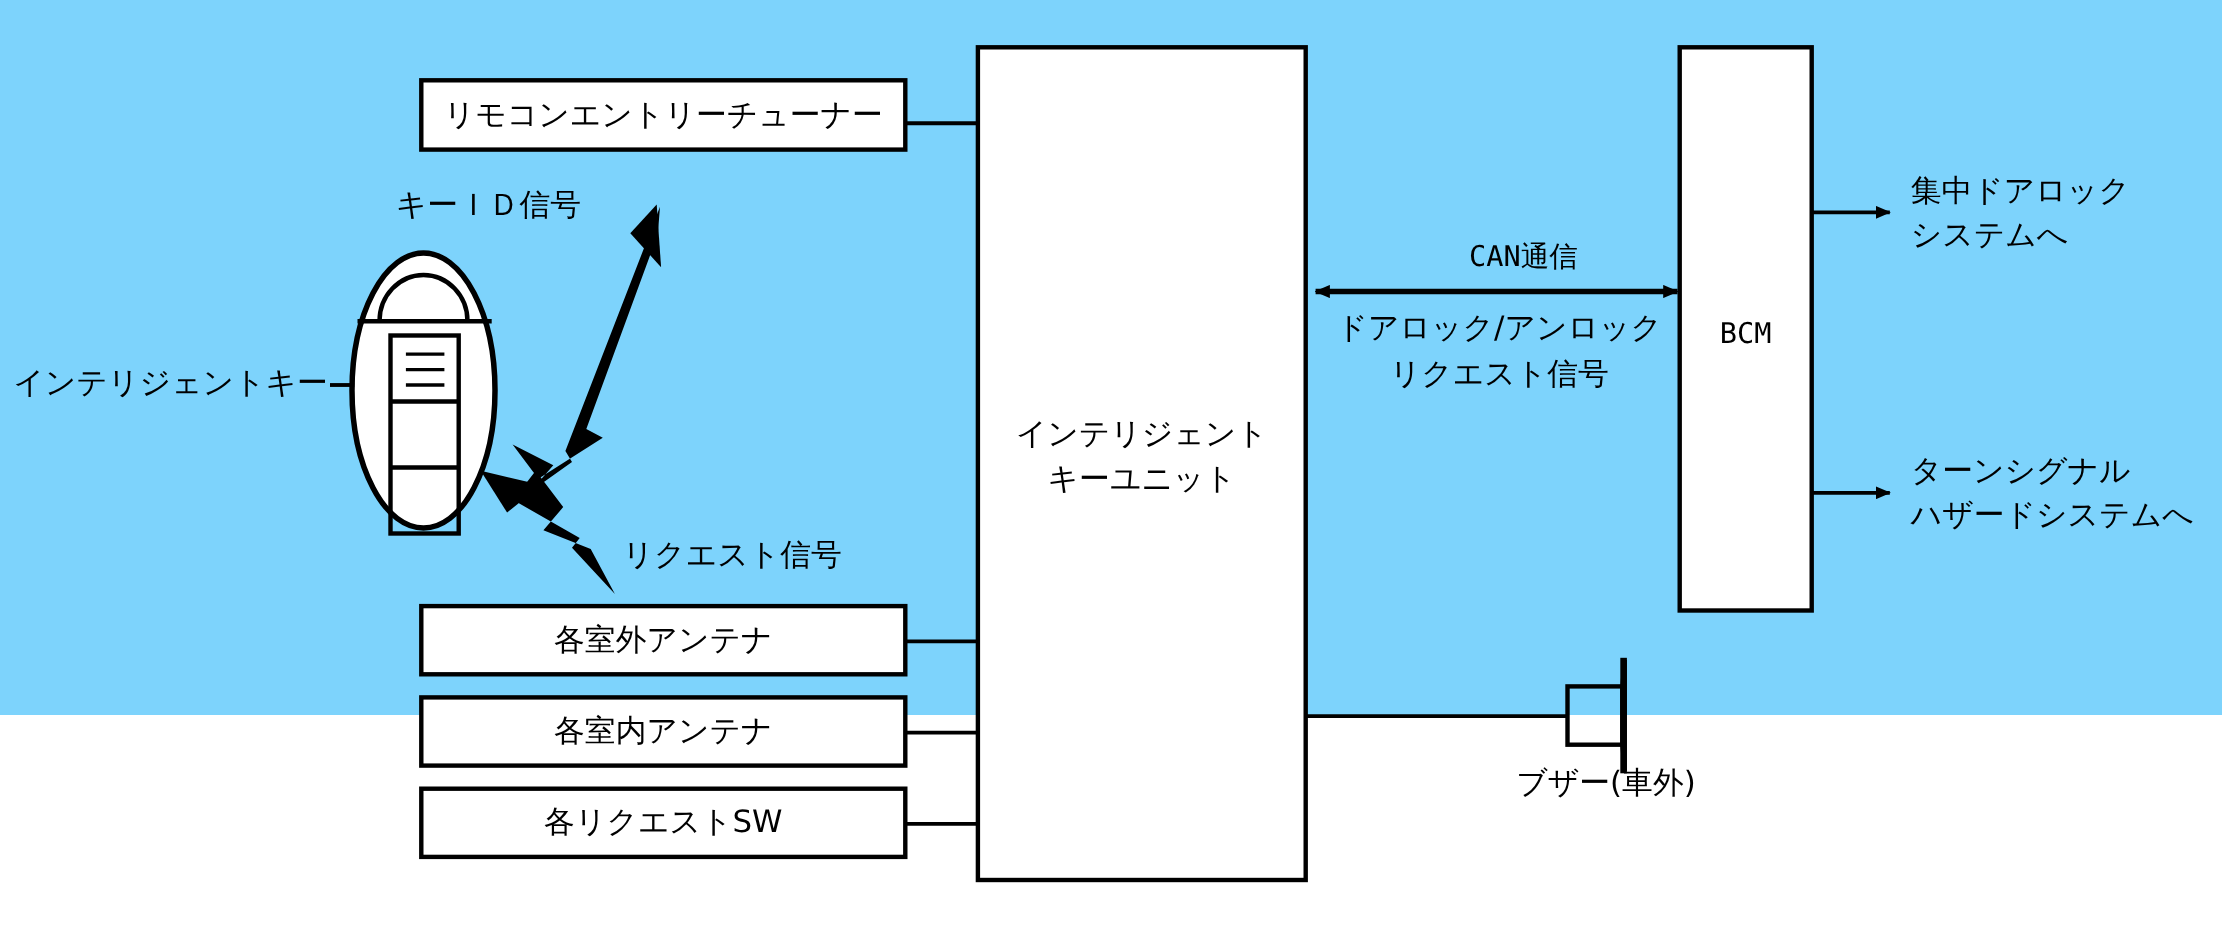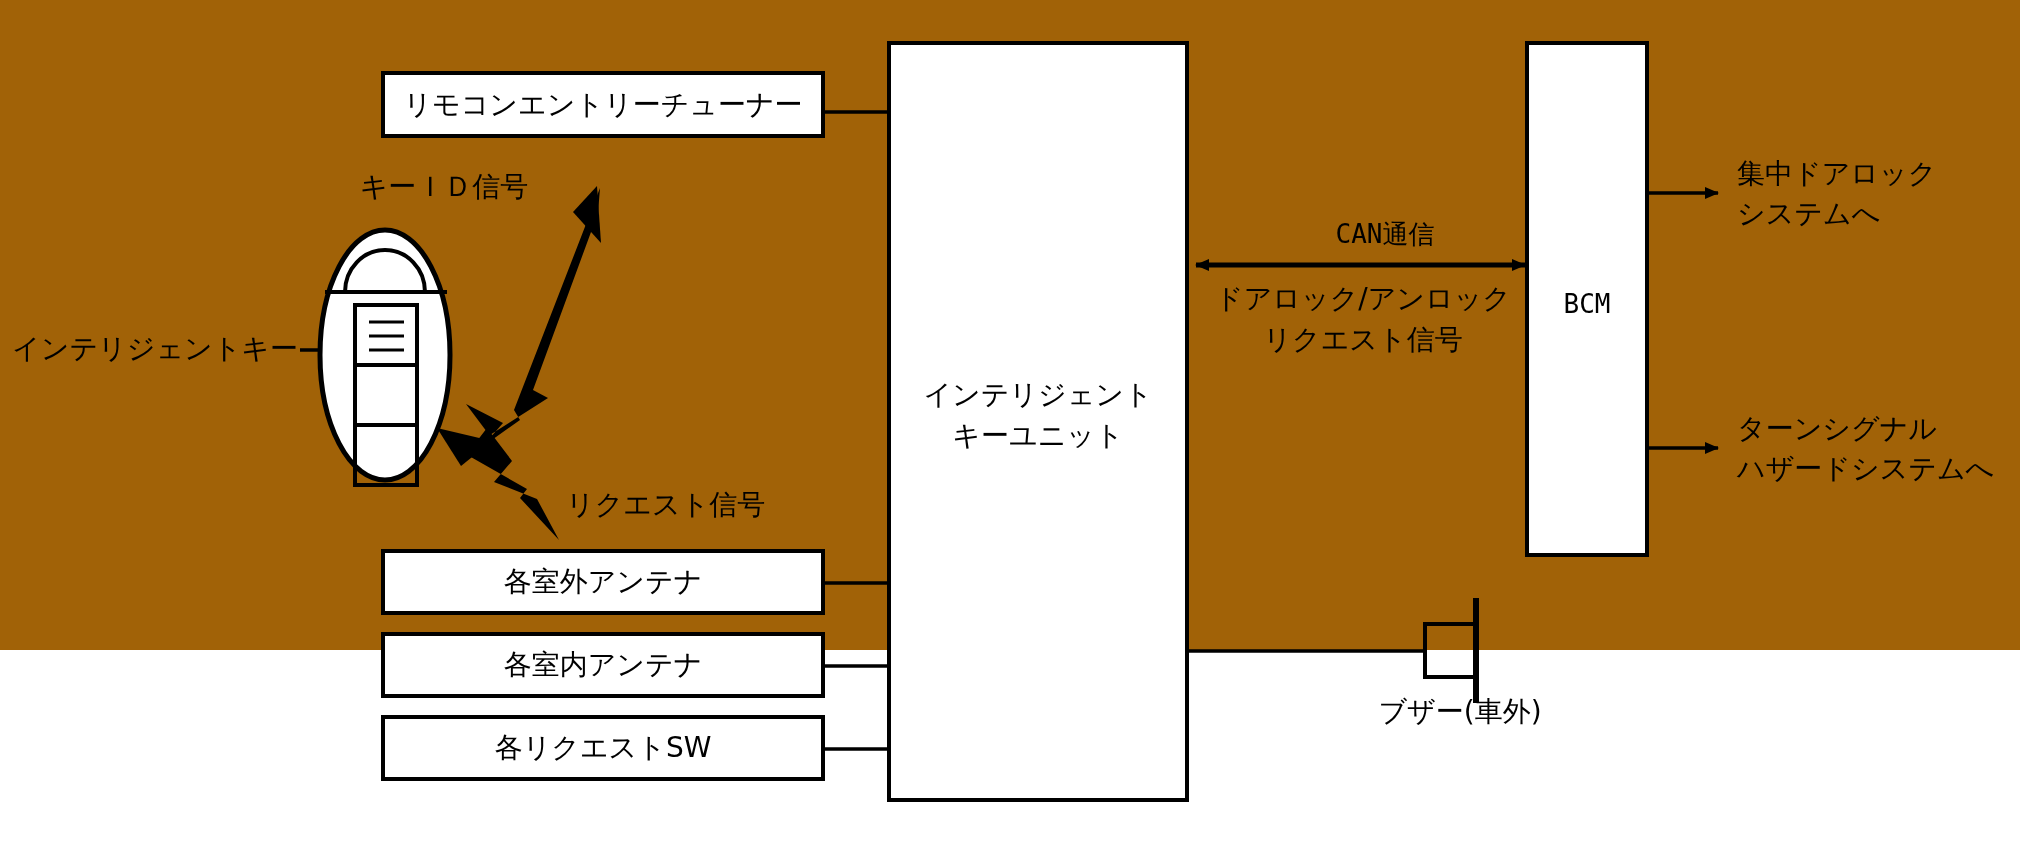--- a/index.html
+++ b/index.html
@@ -10,21 +10,21 @@
   body {
     width: 2020px;
     height: 850px;
     font-family: "DejaVu Sans", "Liberation Sans", sans-serif;
     overflow: hidden;
   }
   #diagram-root {
     position: relative;
     width: 2020px;
     height: 650px;
-    background: #a16207;
+    background: #7dd3fc;
   }
   svg.diagram {
     display: block;
     width: 2020px;
     height: 850px;
   }
   .box-stroke {
     fill: #ffffff;
     stroke: #000000;
     stroke-width: 4;

